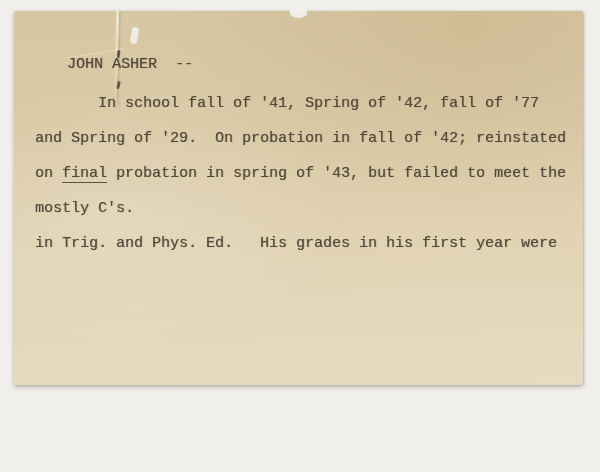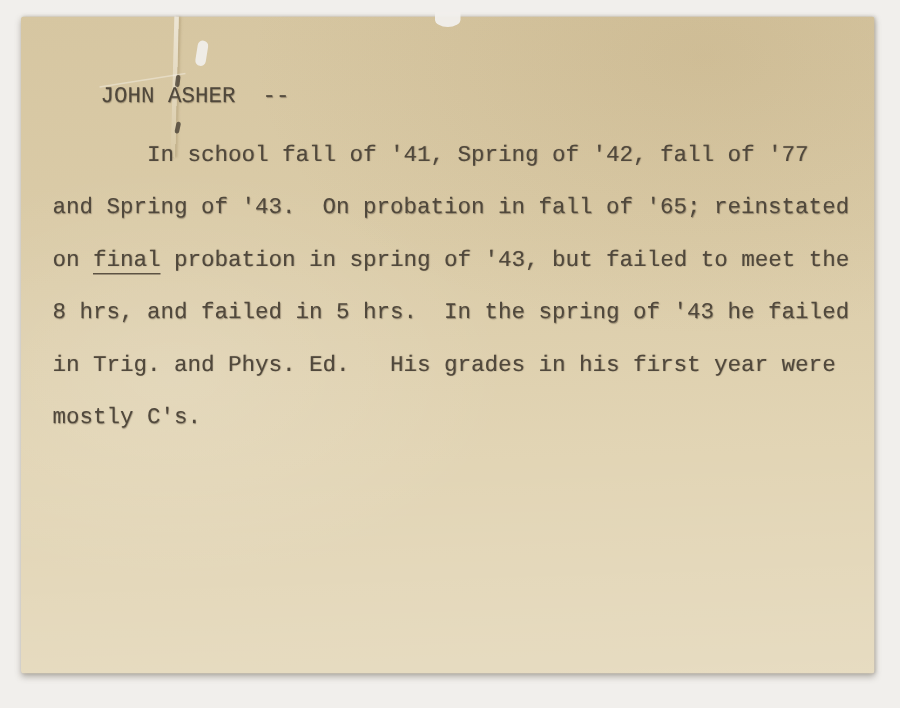--- a/index.html
+++ b/index.html
@@ -18,21 +18,21 @@
     width: 600px;
     height: 472px;
     background: var(--page-bg);
     overflow: hidden;
   }
   .card {
     position: absolute;
     left: 14px;
     top: 11px;
     width: 569px;
-    height: 438px;
+    height: 374px;
     background-color: var(--card-bg);
     background-image:
       radial-gradient(ellipse 320px 200px at 18% 55%, rgba(255,255,255,0.14), rgba(255,255,255,0) 70%),
       radial-gradient(ellipse 420px 260px at 80% 6%, rgba(155,124,70,0.14), rgba(155,124,70,0) 72%),
       linear-gradient(178deg, rgba(148,118,62,0.13) 0%, rgba(148,118,62,0.07) 34%, rgba(255,255,255,0.06) 66%, rgba(255,255,255,0.22) 100%);
     border-radius: 2px;
     box-shadow: 0 2px 4px rgba(110,104,94,0.45), 1px 0 2px rgba(130,122,108,0.25);
   }
   .crease {
     position: absolute;
@@ -99,20 +99,19 @@
     <div class="crease-diag"></div>
     <div class="chip chip-streak"></div>
     <div class="chip chip-notch"></div>
     <div class="speck speck-1"></div>
     <div class="speck speck-2"></div>
 
     <div class="title">JOHN ASHER  --</div>
 
     <div class="body-text">
       <div class="line">       In school fall of '41, Spring of '42, fall of '77</div>
-      <div class="line">and Spring of '43.  On probation in fall of '65; reinstated</div>
+      <div class="line">and Spring of '29.  On probation in fall of '42; reinstated</div>
       <div class="line"><span>on </span><span class="underlined">final</span><span> probation in spring of '43, but failed to meet the</span></div>
-      <div class="line">8 hrs, and failed in 5 hrs.  In the spring of '43 he failed</div>
+      <div class="line">mostly C's.</div>
       <div class="line">in Trig. and Phys. Ed.   His grades in his first year were</div>
-      <div class="line">mostly C's.</div>
     </div>
   </div>
 </div>
 
 </body></html>

